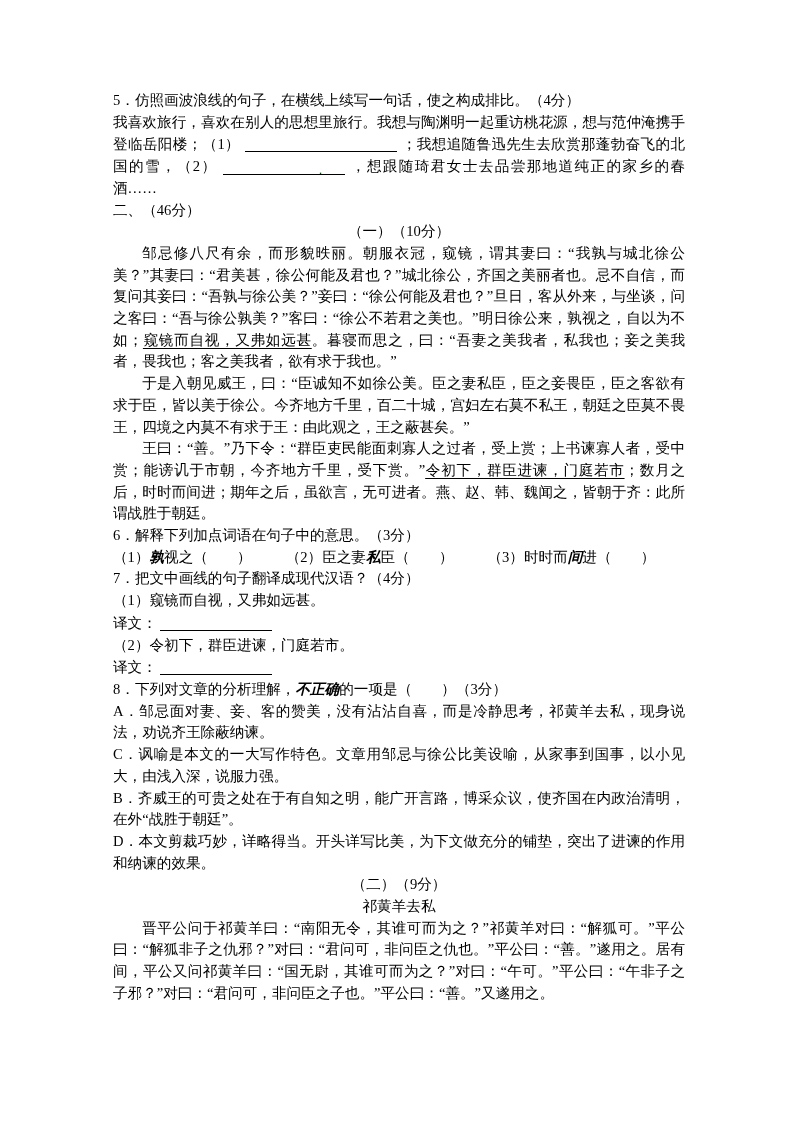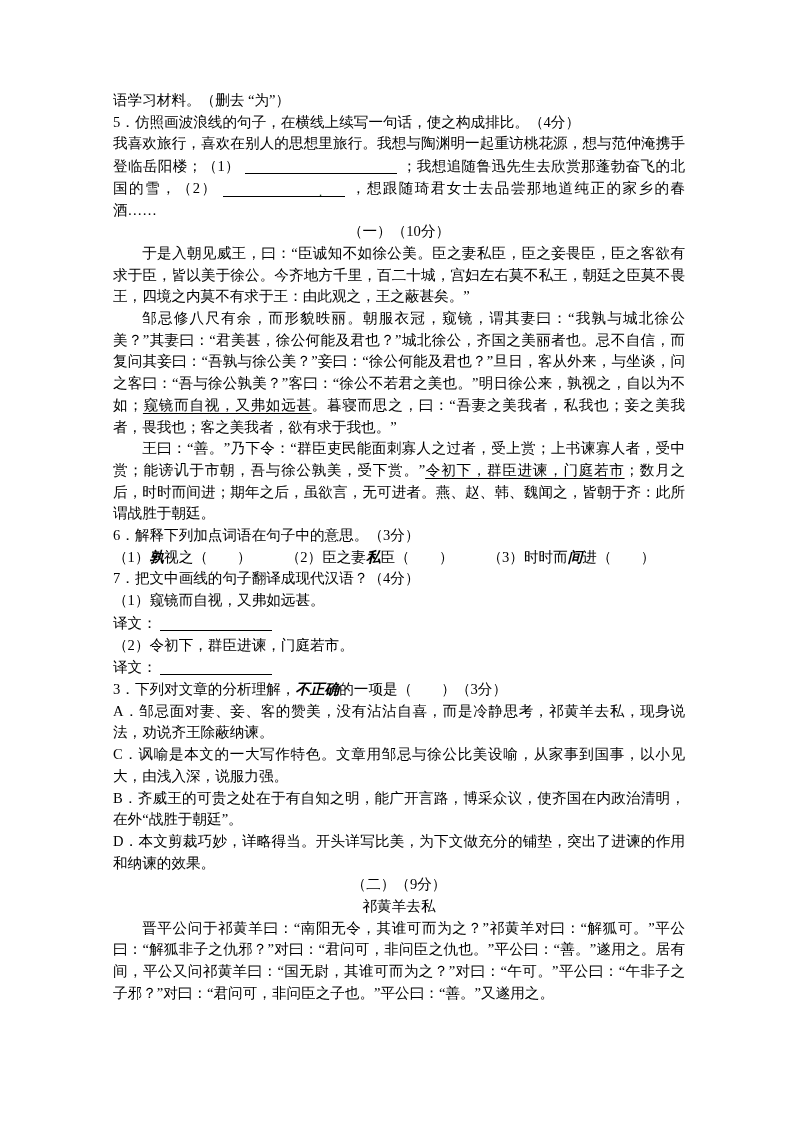--- a/index.html
+++ b/index.html
@@ -51,46 +51,46 @@
   .blank-yiwen { width: 112px; margin-left: 3px; }
   .q6item { margin-right: 34px; white-space: nowrap; }
   .q6item:last-child { margin-right: 4px; }
 </style>
 </head>
 <body>
 
 <div class="page">
   <div class="content">
 
-    <div class="line">语学习材料。（删去 “为”）</div>
 
     <div class="line">5．仿照画波浪线的句子，在横线上续写一句话，使之构成排比。（4分）</div>
 
     <div class="flow"><span>我喜欢旅行，喜欢在别人的思想里旅行。我想与陶渊明一起重访桃花源，想与范仲淹携手登临岳阳楼；（1）</span><span class="blank blank1"></span><span>；我想追随鲁迅先生去欣赏那蓬勃奋飞的北国的雪，（2）</span><span class="blank blank2"><span class="blank-mark">．</span></span><span>，想跟随琦君女士去品尝那地道纯正的家乡的春酒……</span></div>
 
+    <div class="line">二、（46分）</div>
 
     <div class="center">（一）（10分）</div>
 
+    <div class="para"><span>邹忌修八尺有余，而形貌昳丽。朝服衣冠，窥镜，谓其妻曰：“我孰与城北徐公美？”其妻曰：“君美甚，徐公何能及君也？”城北徐公，齐国之美丽者也。忌不自信，而复问其妾曰：“吾孰与徐公美？”妾曰：“徐公何能及君也？”旦日，客从外来，与坐谈，问之客曰：“吾与徐公孰美？”客曰：“徐公不若君之美也。”明日徐公来，孰视之，自以为不如；</span><span class="u">窥镜而自视，又弗如远甚</span><span>。暮寝而思之，曰：“吾妻之美我者，私我也；妾之美我者，畏我也；客之美我者，欲有求于我也。”</span></div>
+
     <div class="para">于是入朝见威王，曰：“臣诚知不如徐公美。臣之妻私臣，臣之妾畏臣，臣之客欲有求于臣，皆以美于徐公。今齐地方千里，百二十城，宫妇左右莫不私王，朝廷之臣莫不畏王，四境之内莫不有求于王：由此观之，王之蔽甚矣。”</div>
 
-    <div class="para"><span>邹忌修八尺有余，而形貌昳丽。朝服衣冠，窥镜，谓其妻曰：“我孰与城北徐公美？”其妻曰：“君美甚，徐公何能及君也？”城北徐公，齐国之美丽者也。忌不自信，而复问其妾曰：“吾孰与徐公美？”妾曰：“徐公何能及君也？”旦日，客从外来，与坐谈，问之客曰：“吾与徐公孰美？”客曰：“徐公不若君之美也。”明日徐公来，孰视之，自以为不如；</span><span class="u">窥镜而自视，又弗如远甚</span><span>。暮寝而思之，曰：“吾妻之美我者，私我也；妾之美我者，畏我也；客之美我者，欲有求于我也。”</span></div>
-
-    <div class="para"><span>王曰：“善。”乃下令：“群臣吏民能面刺寡人之过者，受上赏；上书谏寡人者，受中赏；能谤讥于市朝，吾与徐公孰美，受下赏。”</span><span class="u">令初下，群臣进谏，门庭若市</span><span>；数月之后，时时而间进；期年之后，虽欲言，无可进者。燕、赵、韩、魏闻之，皆朝于齐：此所谓战胜于朝廷。</span></div>
+    <div class="para"><span>王曰：“善。”乃下令：“群臣吏民能面刺寡人之过者，受上赏；上书谏寡人者，受中赏；能谤讥于市朝，今齐地方千里，受下赏。”</span><span class="u">令初下，群臣进谏，门庭若市</span><span>；数月之后，时时而间进；期年之后，虽欲言，无可进者。燕、赵、韩、魏闻之，皆朝于齐：此所谓战胜于朝廷。</span></div>
 
     <div class="line">6．解释下列加点词语在句子中的意思。（3分）</div>
 
     <div class="line"><span class="q6item"><span>（1）</span><span class="em">孰</span><span>视之（　　）</span></span><span class="q6item"><span>（2）臣之妻</span><span class="em">私</span><span>臣（　　）</span></span><span class="q6item"><span>（3）时时而</span><span class="em">间</span><span>进（　　）</span></span></div>
 
     <div class="line">7．把文中画线的句子翻译成现代汉语？（4分）</div>
     <div class="line">（1）窥镜而自视，又弗如远甚。</div>
     <div class="line"><span>译文：</span><span class="blank blank-yiwen"></span></div>
     <div class="line">（2）令初下，群臣进谏，门庭若市。</div>
     <div class="line"><span>译文：</span><span class="blank blank-yiwen"></span></div>
 
-    <div class="line"><span>3．下列对文章的分析理解，</span><span class="em">不正确</span><span>的一项是（　　）（3分）</span></div>
+    <div class="line"><span>8．下列对文章的分析理解，</span><span class="em">不正确</span><span>的一项是（　　）（3分）</span></div>
 
     <div class="flow"><span>A．</span><span>邹忌面对妻、妾、客的赞美，没有沾沾自喜，而是冷静思考，祁黄羊去私，现身说法，劝说齐王除蔽纳谏。</span></div>
     <div class="flow"><span>C．</span><span>讽喻是本文的一大写作特色。文章用邹忌与徐公比美设喻，从家事到国事，以小见大，由浅入深，说服力强。</span></div>
     <div class="flow"><span>B．</span><span>齐威王的可贵之处在于有自知之明，能广开言路，博采众议，使齐国在内政治清明，在外“战胜于朝廷”。</span></div>
     <div class="flow"><span>D．</span><span>本文剪裁巧妙，详略得当。开头详写比美，为下文做充分的铺垫，突出了进谏的作用和纳谏的效果。</span></div>
 
     <div class="center">（二）（9分）</div>
     <div class="center">祁黄羊去私</div>
 
     <div class="para">晋平公问于祁黄羊曰：“南阳无令，其谁可而为之？”祁黄羊对曰：“解狐可。”平公曰：“解狐非子之仇邪？”对曰：“君问可，非问臣之仇也。”平公曰：“善。”遂用之。居有间，平公又问祁黄羊曰：“国无尉，其谁可而为之？”对曰：“午可。”平公曰：“午非子之子邪？”对曰：“君问可，非问臣之子也。”平公曰：“善。”又遂用之。</div>

